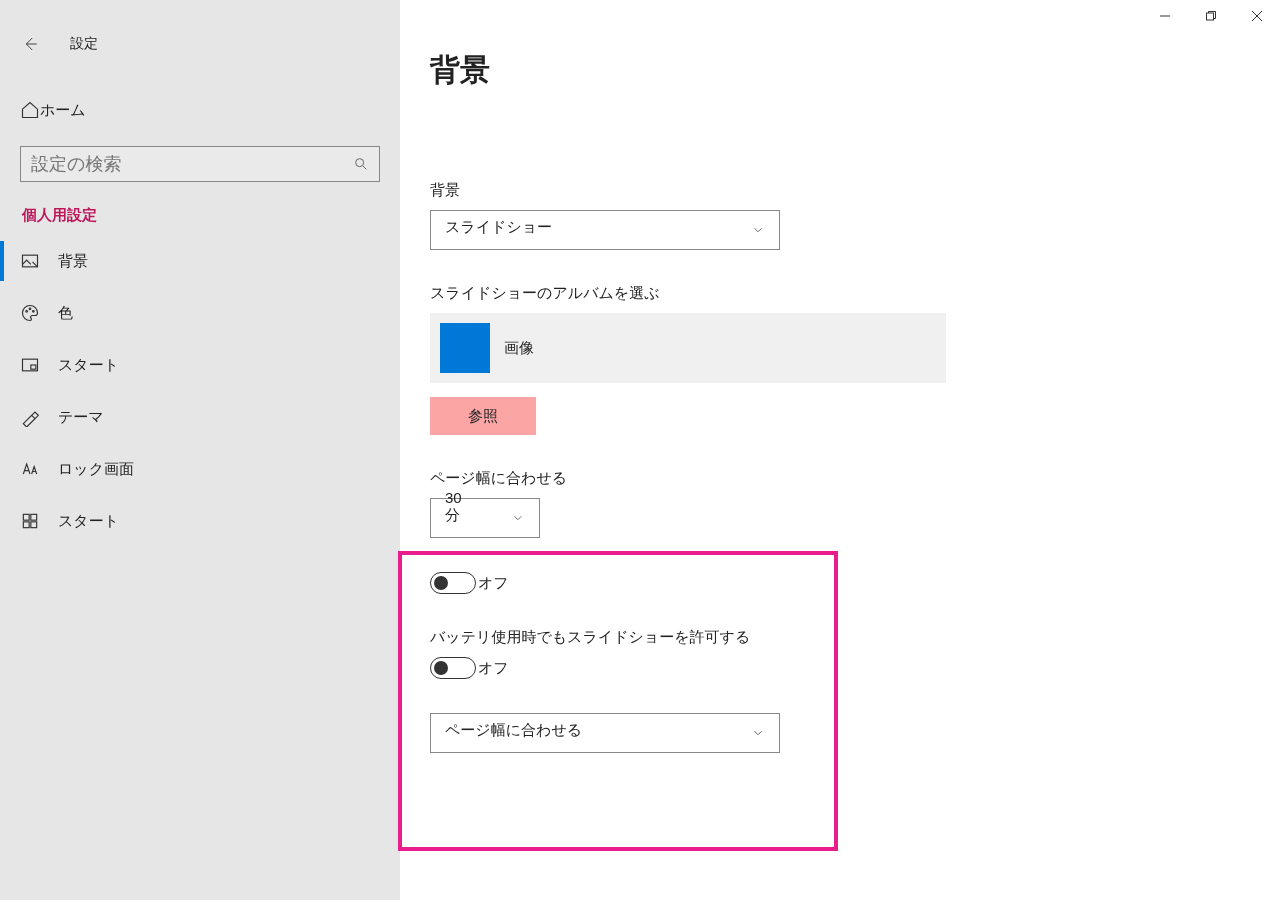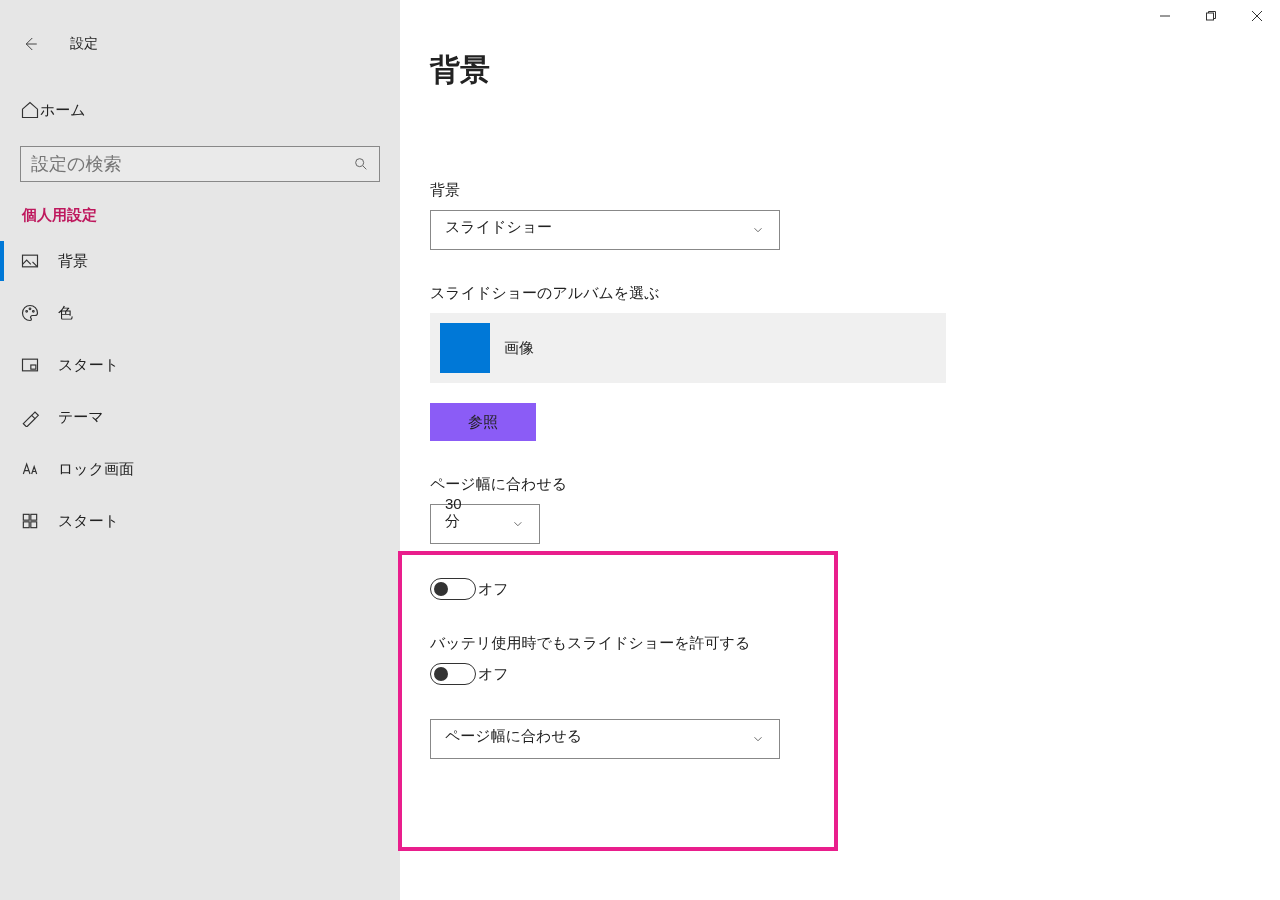--- a/index.html
+++ b/index.html
@@ -32,21 +32,21 @@
   .tb-btn svg { width:12px; height:12px; stroke:#333; fill:none; stroke-width:1; }
   h1.page-title { font-size:30px; font-weight:600; color:#222; margin-bottom:90px; margin-top:20px; }
   .section-label { font-size:15px; color:#222; margin-bottom:10px; }
   .dropdown { border:1px solid #888; height:40px; display:flex; align-items:flex-end; justify-content:space-between; padding:12px 14px; font-size:15px; color:#222; background:#fff; }
   .dropdown.wide { width:350px; }
   .dropdown.small { width:110px;gap:31px; }
   .chev { width:14px; height:14px; }
   .album-row { width:516px; background:#f0f0f0; display:flex; align-items:center; padding:10px; gap:14px; }
   .album-thumb { width:50px; height:50px; background:#0078d7; }
   .album-name { font-size:15px; color:#222; }
-  .browse-btn { width:106px; height:38px; background:#8b5cf6; border:none; font-size:15px; color:#222; display:flex; align-items:center; justify-content:center; margin-top:20px; }
+  .browse-btn { width:106px; height:38px; background:#fca5a5; border:none; font-size:15px; color:#222; display:flex; align-items:center; justify-content:center; margin-top:14px; }
   .group { margin-bottom:34px; }
   .toggle-row { display:flex; align-items:center; gap:2px; margin-top:6px; }
   .toggle { width:46px; height:22px; border:1px solid #333; border-radius:11px; position:relative; background:#fff; }
   .toggle .knob { position:absolute; left:3px; top:3px; width:14px; height:14px; border-radius:50%; background:#333; }
   .toggle-state { font-size:15px; color:#222; }
   .highlight-box { position:absolute; border:4px solid #e91e8c; pointer-events:none; }
 
   svg { display:block; }
 </style>
 </head>

